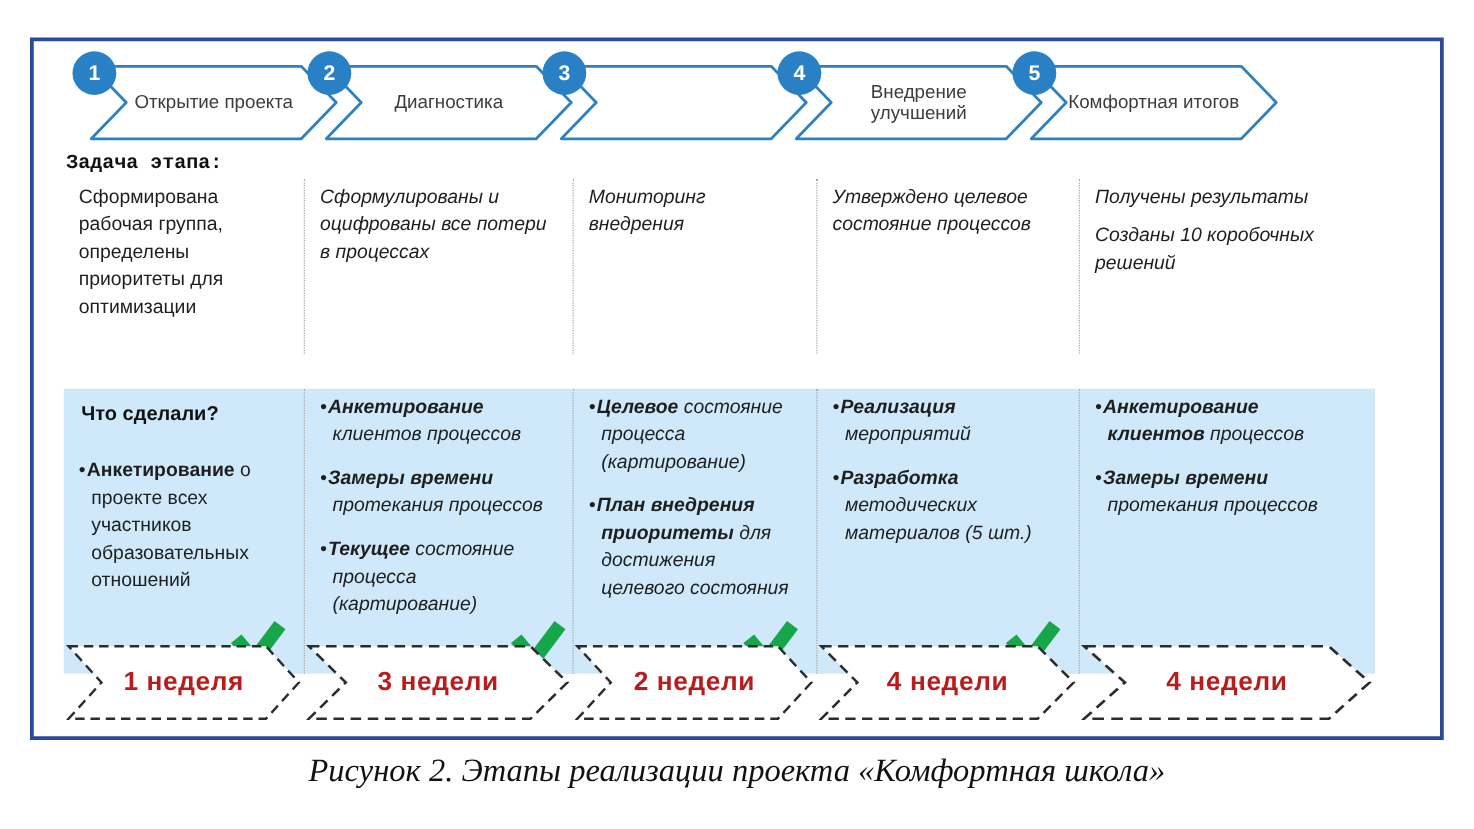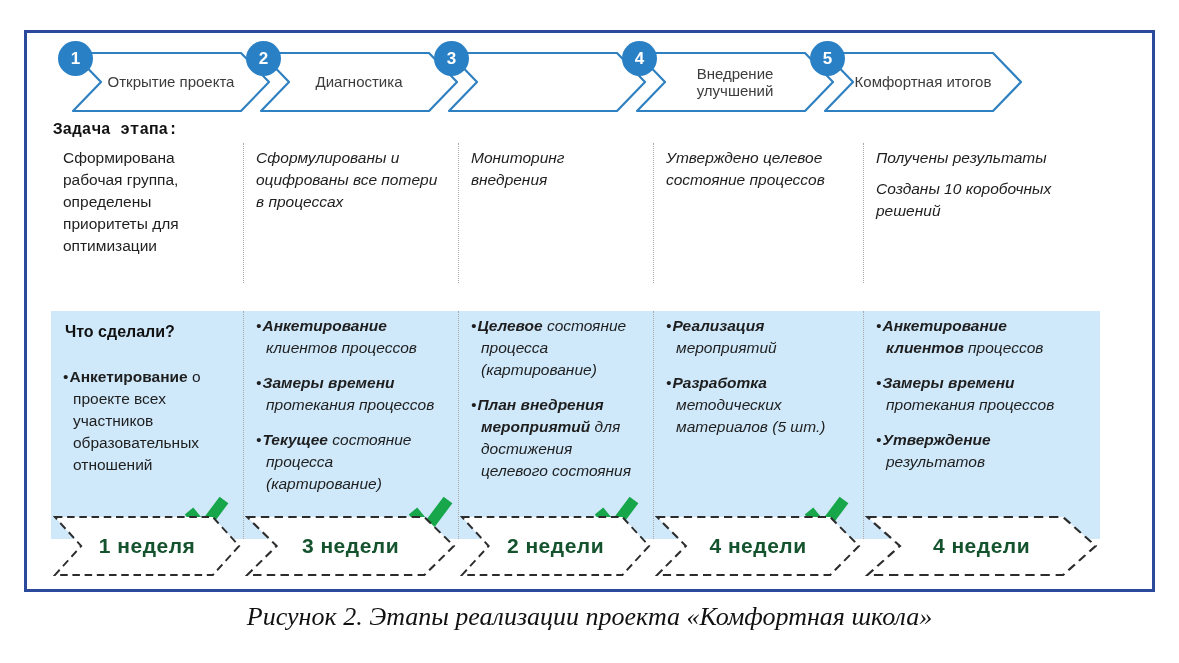--- a/index.html
+++ b/index.html
@@ -38,21 +38,21 @@
   .bullet{padding-left:10px;text-indent:-10px;margin:0 0 13px 0;}
   .bullet::before{content:"\2022";margin-right:1px;}
   .bullet .b{font-weight:bold;}
   .check{position:absolute;bottom:5px;width:46px;height:38px;}
 
   
   .durations{position:absolute;left:24px;top:482px;width:1049px;height:62px;}
   .dur-cell{position:relative;box-sizing:border-box;padding:0;border:none !important;}
   .dur-cell svg{position:absolute;left:2px;top:0;width:calc(100% - 4px);height:62px;}
   .dur-label{position:absolute;left:0;right:0;top:0;bottom:0;display:flex;align-items:center;
-             justify-content:center;font-size:21px;font-weight:800;color:#14532d;letter-spacing:.5px;text-align:center;}
+             justify-content:center;font-size:21px;font-weight:800;color:#b91c1c;letter-spacing:.5px;text-align:center;}
 
   .caption{position:absolute;left:0;top:602px;width:1179px;text-align:center;
            font-family:"Liberation Serif","DejaVu Serif",serif;font-style:italic;
            font-size:26px;color:#111;}
 </style>
 </head>
 <body>
 
 <div class="frame">
 
@@ -119,30 +119,29 @@
         <div class="done-header">Что сделали?</div>
         <div class="bullet"><span class="b">Анкетирование</span><span> о проекте всех участников образовательных отношений</span></div>
       </div>
       <div class="cell">
         <div class="bullet"><span class="b">Анкетирование</span><span> клиентов процессов</span></div>
         <div class="bullet"><span class="b">Замеры времени</span><span> протекания процессов</span></div>
         <div class="bullet"><span class="b">Текущее</span><span> состояние процесса (картирование)</span></div>
       </div>
       <div class="cell">
         <div class="bullet"><span class="b">Целевое</span><span> состояние процесса (картирование)</span></div>
-        <div class="bullet"><span class="b">План внедрения мероприятий</span><span> для достижения целевого состояния</span></div>
+        <div class="bullet"><span class="b">План внедрения приоритеты</span><span> для достижения целевого состояния</span></div>
       </div>
       <div class="cell">
         <div class="bullet"><span class="b">Реализация</span><span> мероприятий</span></div>
         <div class="bullet"><span class="b">Разработка</span><span> методических материалов (5 шт.)</span></div>
       </div>
       <div class="cell">
         <div class="bullet"><span class="b">Анкетирование клиентов</span><span> процессов</span></div>
         <div class="bullet"><span class="b">Замеры времени</span><span> протекания процессов</span></div>
-        <div class="bullet"><span class="b">Утверждение</span><span> результатов</span></div>
       </div>
     </div>
     <svg class="check" style="left:132px" viewBox="0 0 46 38">
         <polyline points="6,15 20,32 41,4" fill="none" stroke="#17a64a" stroke-width="11"></polyline>
       </svg>
     <svg class="check" style="left:356px" viewBox="0 0 46 38">
         <polyline points="6,15 20,32 41,4" fill="none" stroke="#17a64a" stroke-width="11"></polyline>
       </svg>
     <svg class="check" style="left:542px" viewBox="0 0 46 38">
         <polyline points="6,15 20,32 41,4" fill="none" stroke="#17a64a" stroke-width="11"></polyline>

